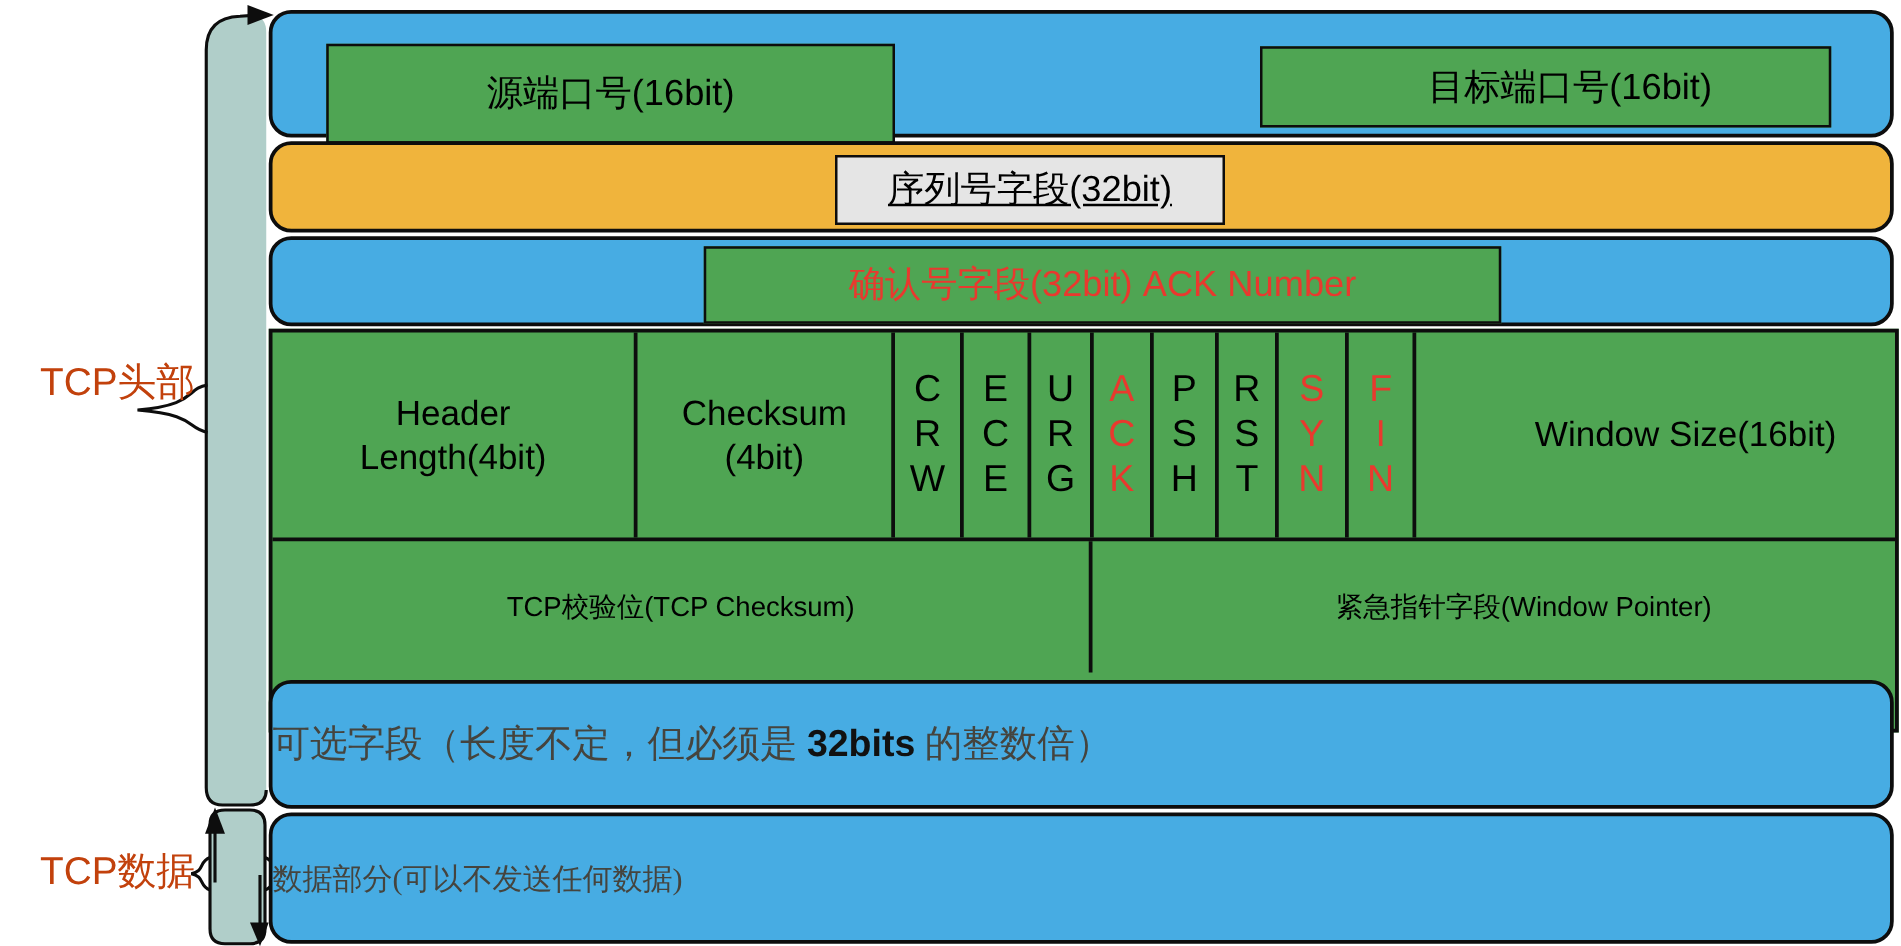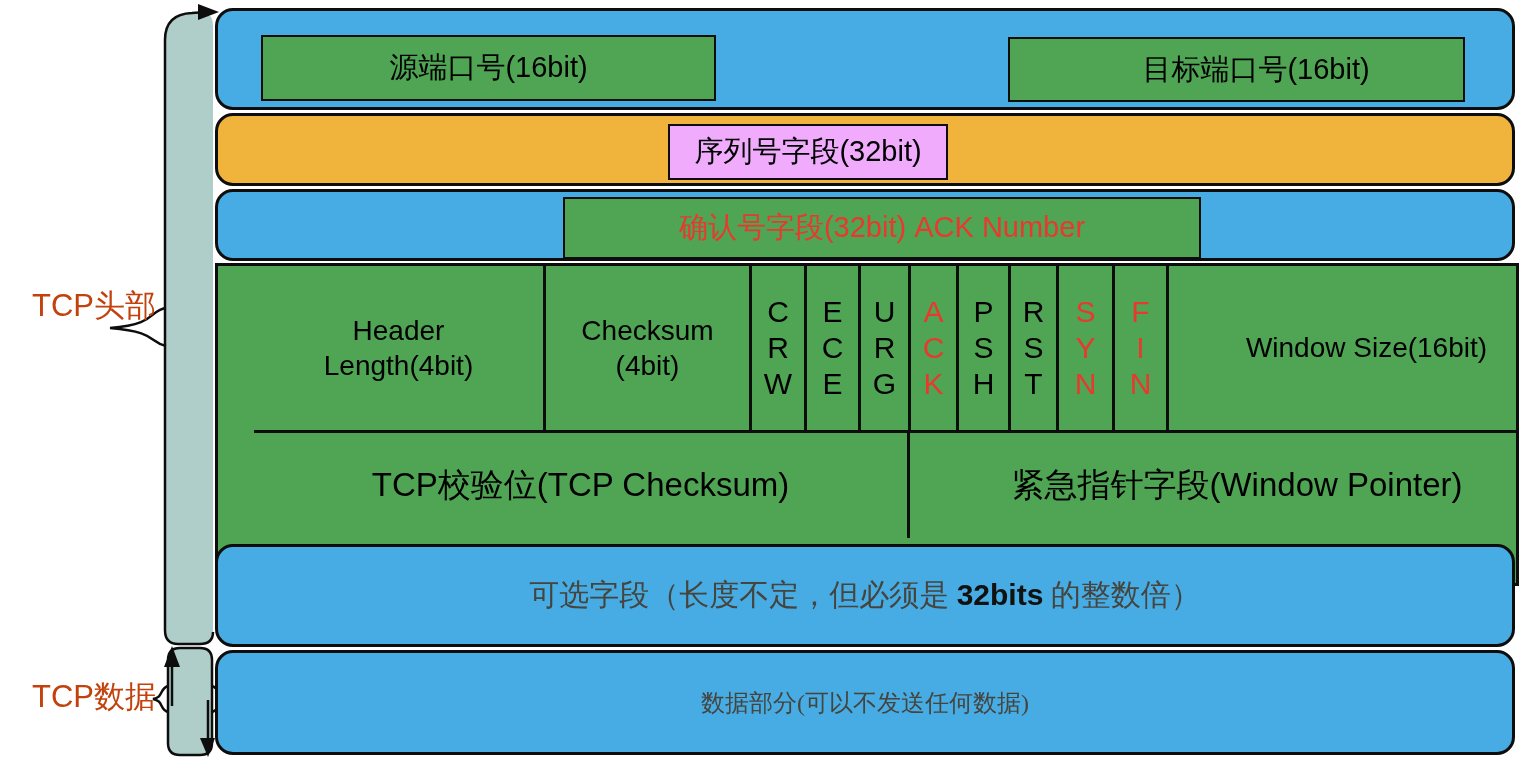--- a/index.html
+++ b/index.html
@@ -23,23 +23,23 @@
   }
   .r4{display:flex;height:164px;border-bottom:3px solid #0d0d0d;box-sizing:content-box;}
   .r5{display:flex;height:105px;}
   .cell{
     display:flex;align-items:center;justify-content:center;text-align:center;
     border-right:3px solid #0d0d0d;box-sizing:border-box;font-size:28px;
   }
   .cell.last{border-right:none;flex:1;margin-left:48px;}
   .two-line{white-space:pre-line;line-height:1.25;}
   .flagtxt{white-space:pre-line;line-height:36px;font-size:30px;}
-  .r5 .cell{font-size:33px;}
+  .r5 .cell{font-size:22px;}
   .serif-text{font-family:"Liberation Serif","DejaVu Serif",serif;}
-  .row-center{display:flex;align-items:center;justify-content:center;text-align:center;}
+  .row-center{display:flex;align-items:center;justify-content:flex-start;text-align:center;}
   .opt-bits{font-family:"Liberation Sans","DejaVu Sans",sans-serif;font-weight:bold;color:#111;}
   .opt-text{font-size:30px;}
   .data-text{font-size:24px;}
 </style>
 </head>
 <body>
 
 <div class="stage">
 
   <svg class="gutter" width="232" height="757" viewBox="0 0 232 757">
@@ -57,41 +57,41 @@
       <polygon points="164,667 172,646 180,667" fill="#0d0d0d"></polygon>
       <line x1="208" y1="700" x2="208" y2="742" stroke="#0d0d0d" stroke-width="2.5"></line>
       <polygon points="200,738 215,738 208,757" fill="#0d0d0d"></polygon>
     </g>
   </svg>
 
   <div class="side-label" style="top:285px;">TCP头部</div>
   <div class="side-label" style="top:676px;">TCP数据</div>
 
   <div class="row" style="top: 8px; height: 102px; background-color: rgb(71, 172, 227);">
-    <div class="gbox" style="left: 43px; top: 24px; width: 455px; height: 66px; background-color: rgb(79, 165, 83);">
+    <div class="gbox" style="left: 43px; top: 24px; width: 455px; height: 80px; background-color: rgb(79, 165, 83);">
       <span>源端口号(16bit)</span>
     </div>
     <div class="gbox" style="left: 790px; top: 26px; width: 457px; height: 65px; background-color: rgb(79, 165, 83); padding-left: 39px;">
       <span>目标端口号(16bit)</span>
     </div>
   </div>
 
   <div class="row" style="top: 113px; height: 73px; background-color: rgb(240, 180, 60);">
-    <div class="gbox" style="left: 450px; top: 8px; width: 280px; height: 56px; background-color: #f0abfc;">
+    <div class="gbox" style="left: 450px; top: 8px; width: 312px; height: 56px; background-color: #e5e5e5; text-decoration: underline;">
       <span>序列号字段(32bit)</span>
     </div>
   </div>
 
   <div class="row" style="top: 189px; height: 72px; background-color: rgb(71, 172, 227);">
     <div class="gbox" style="left: 345px; top: 5px; width: 638px; height: 62px; background-color: rgb(79, 165, 83);">
       <span style="color: rgb(233, 57, 46);">确认号字段(32bit) ACK Number</span>
     </div>
   </div>
 
-  <div class="gblock" style="top: 263px; height: 323px; background-color: rgb(79, 165, 83); padding-left: 36px;">
+  <div class="gblock" style="top: 263px; height: 323px; background-color: rgb(79, 165, 83);">
     <div class="r4">
       <div class="cell" style="width:292px;">
         <span class="two-line">Header
 Length(4bit)</span>
       </div>
       <div class="cell" style="width:206px;">
         <span class="two-line">Checksum
 (4bit)</span>
       </div>
       <div class="cell" style="width:55px;">

